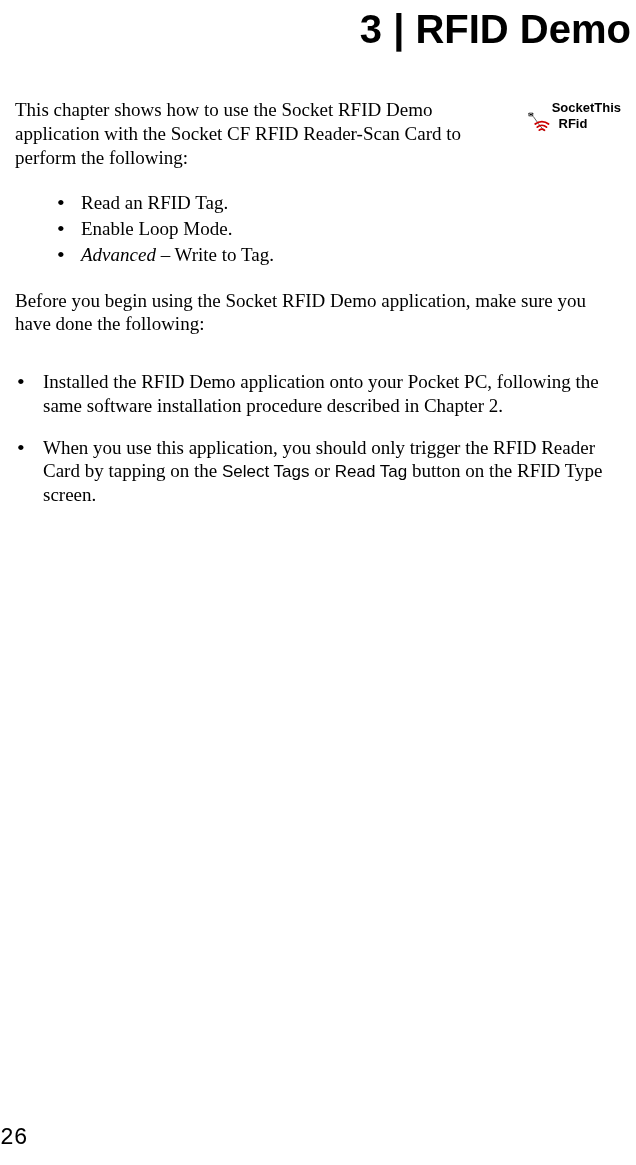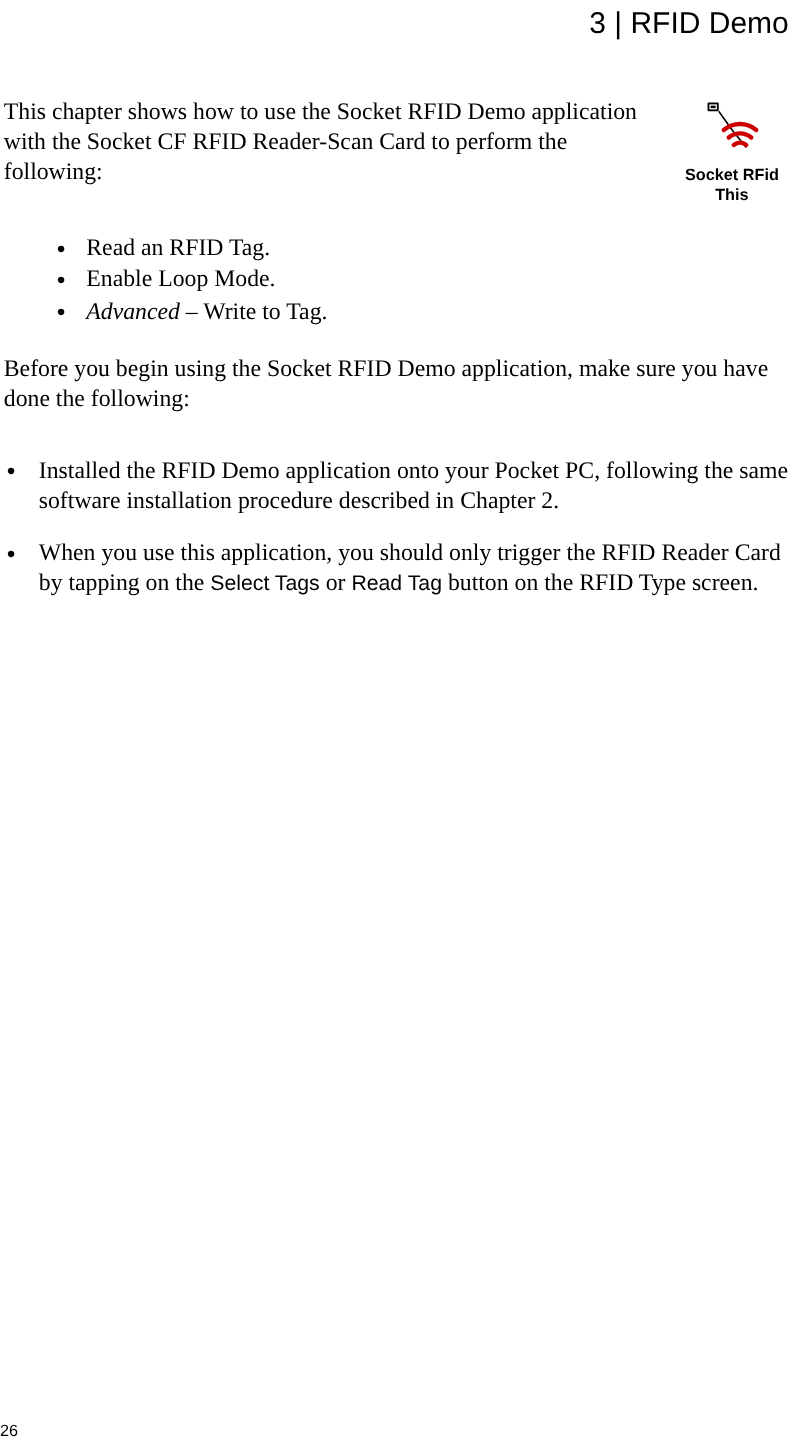--- a/index.html
+++ b/index.html
@@ -13,43 +13,42 @@
       font-family: "Times New Roman", Times, serif;
       font-size: 19px;
       line-height: 1.25;
       color: #000;
       background: #fff;
       position: relative;
       padding: 0;
     }
     .chapter-title {
       font-family: Arial, Helvetica, sans-serif;
-      font-size: 24px;
-      font-weight: normal;
+      font-size: 40px;
+      font-weight: bold;
       text-align: right;
       margin-right: 5px;
       margin-top: 4px;
       margin-bottom: 44px;
     }
     .content {
-      padding: 0 3px;
+      padding: 0 15px;
     }
     .intro-row {
       display: flex;
       align-items: flex-start;
       gap: 10px;
     }
     .intro-text {
       flex: 1;
     }
     .logo-box {
       width: 95px;
       display: flex;
-      flex-direction: column;
-      align-items: center;
+      flex-direction: row;
       font-family: Arial, Helvetica, sans-serif;
       font-size: 13px;
       font-weight: bold;
       text-align: center;
       padding-top: 2px;
     }
     .logo-icon {
       width: 50px;
       height: 48px;
       position: relative;
@@ -102,22 +101,22 @@
       font-weight: normal;
       font-size: 17px;
     }
     .italic {
       font-style: italic;
     }
     .page-number {
       position: absolute;
       bottom: 12px;
       left: 0;
-      font-family: Liberation Sans, sans-serif;
-      font-size: 13px;
+      font-family: Liberation Mono, monospace;
+      font-size: 23px;
     }
     ul {
       list-style: none;
     }
   </style>
 </head>
 <body>
 
 <h1 class="chapter-title">3 | RFID Demo</h1>
 

